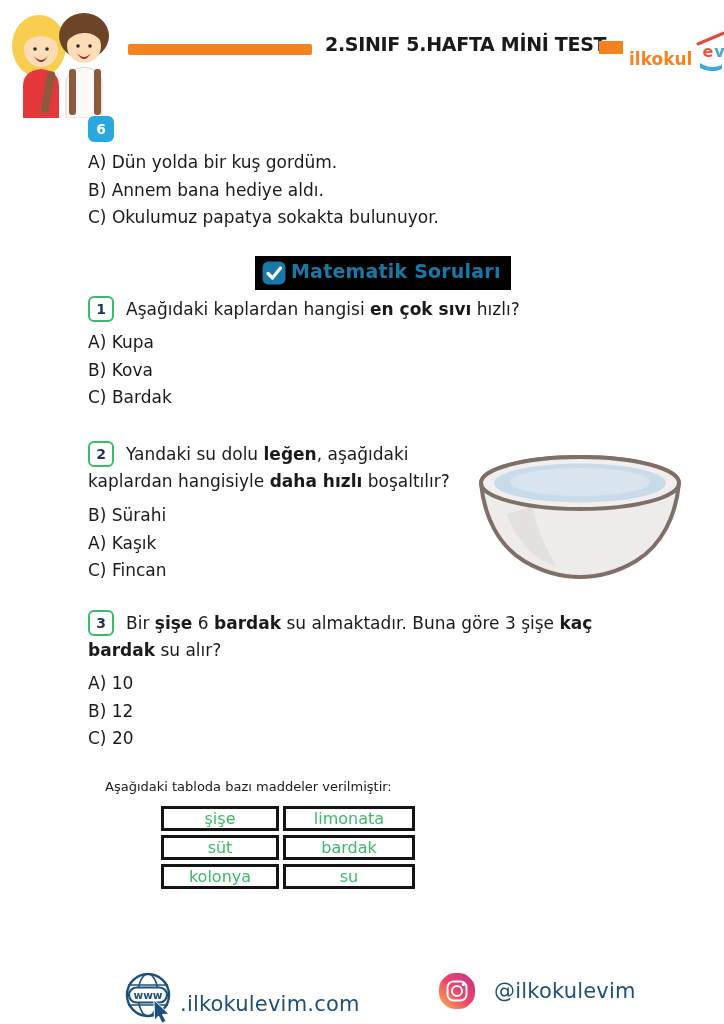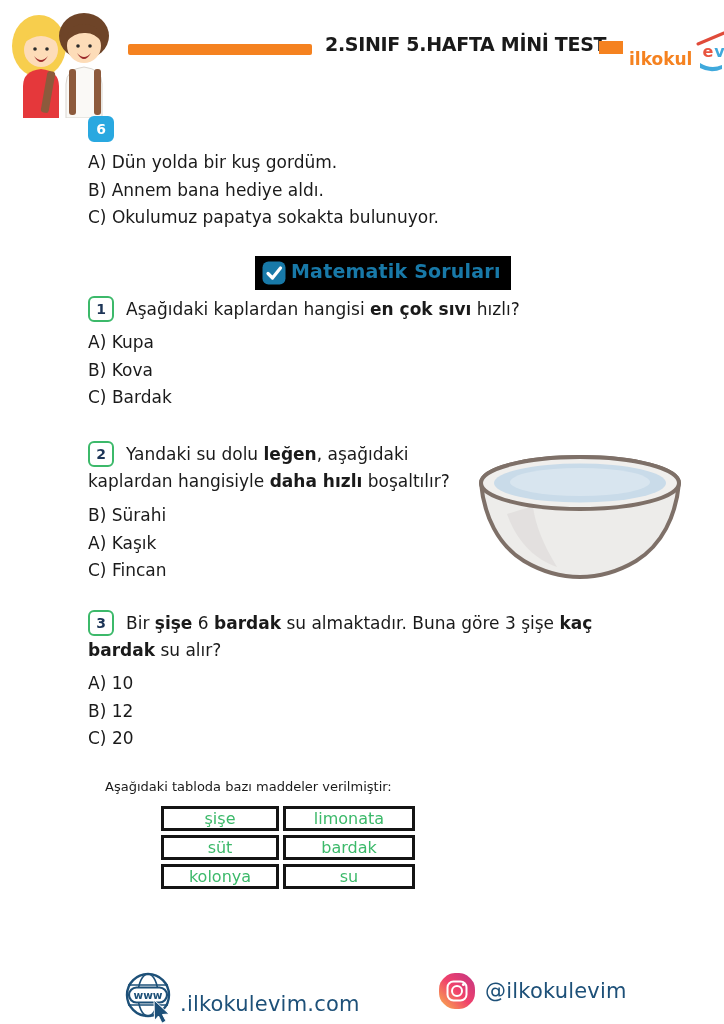--- a/index.html
+++ b/index.html
@@ -48,21 +48,21 @@
   
   .table-intro { position:absolute; left:105px; top:779px; font-size:13px; }
   .items-table { position:absolute; left:161px; top:806px; display:grid;
     grid-template-columns:118px 132px; grid-auto-rows:25px; gap:4px; }
   .items-table .cell { border:3px solid #141414; display:flex; align-items:center; justify-content:center;
     color:#3CB96A; font-size:16px; background:#ffffff; }
 
   
   .footer-site { position:absolute; left:123px; top:970px; display:flex; align-items:center;justify-content:space-between; }
   .site-text { color:#1D5078; font-size:21px; letter-spacing:0.2px; margin-left:1px;margin-top:13px; }
-  .footer-ig { position:absolute; left:438px; top:972px; display:flex; align-items:center; gap:9px; }
+  .footer-ig { position:absolute; left:438px; top:972px; display:flex; align-items:center; gap:18px; }
   .ig-text { color:#1D5078; font-size:21px; letter-spacing:0.2px; }
 </style>
 </head>
 <body>
 
 <div class="page">
 
   <div class="kids">
     <svg width="108" height="112" viewBox="0 0 108 112">
 

